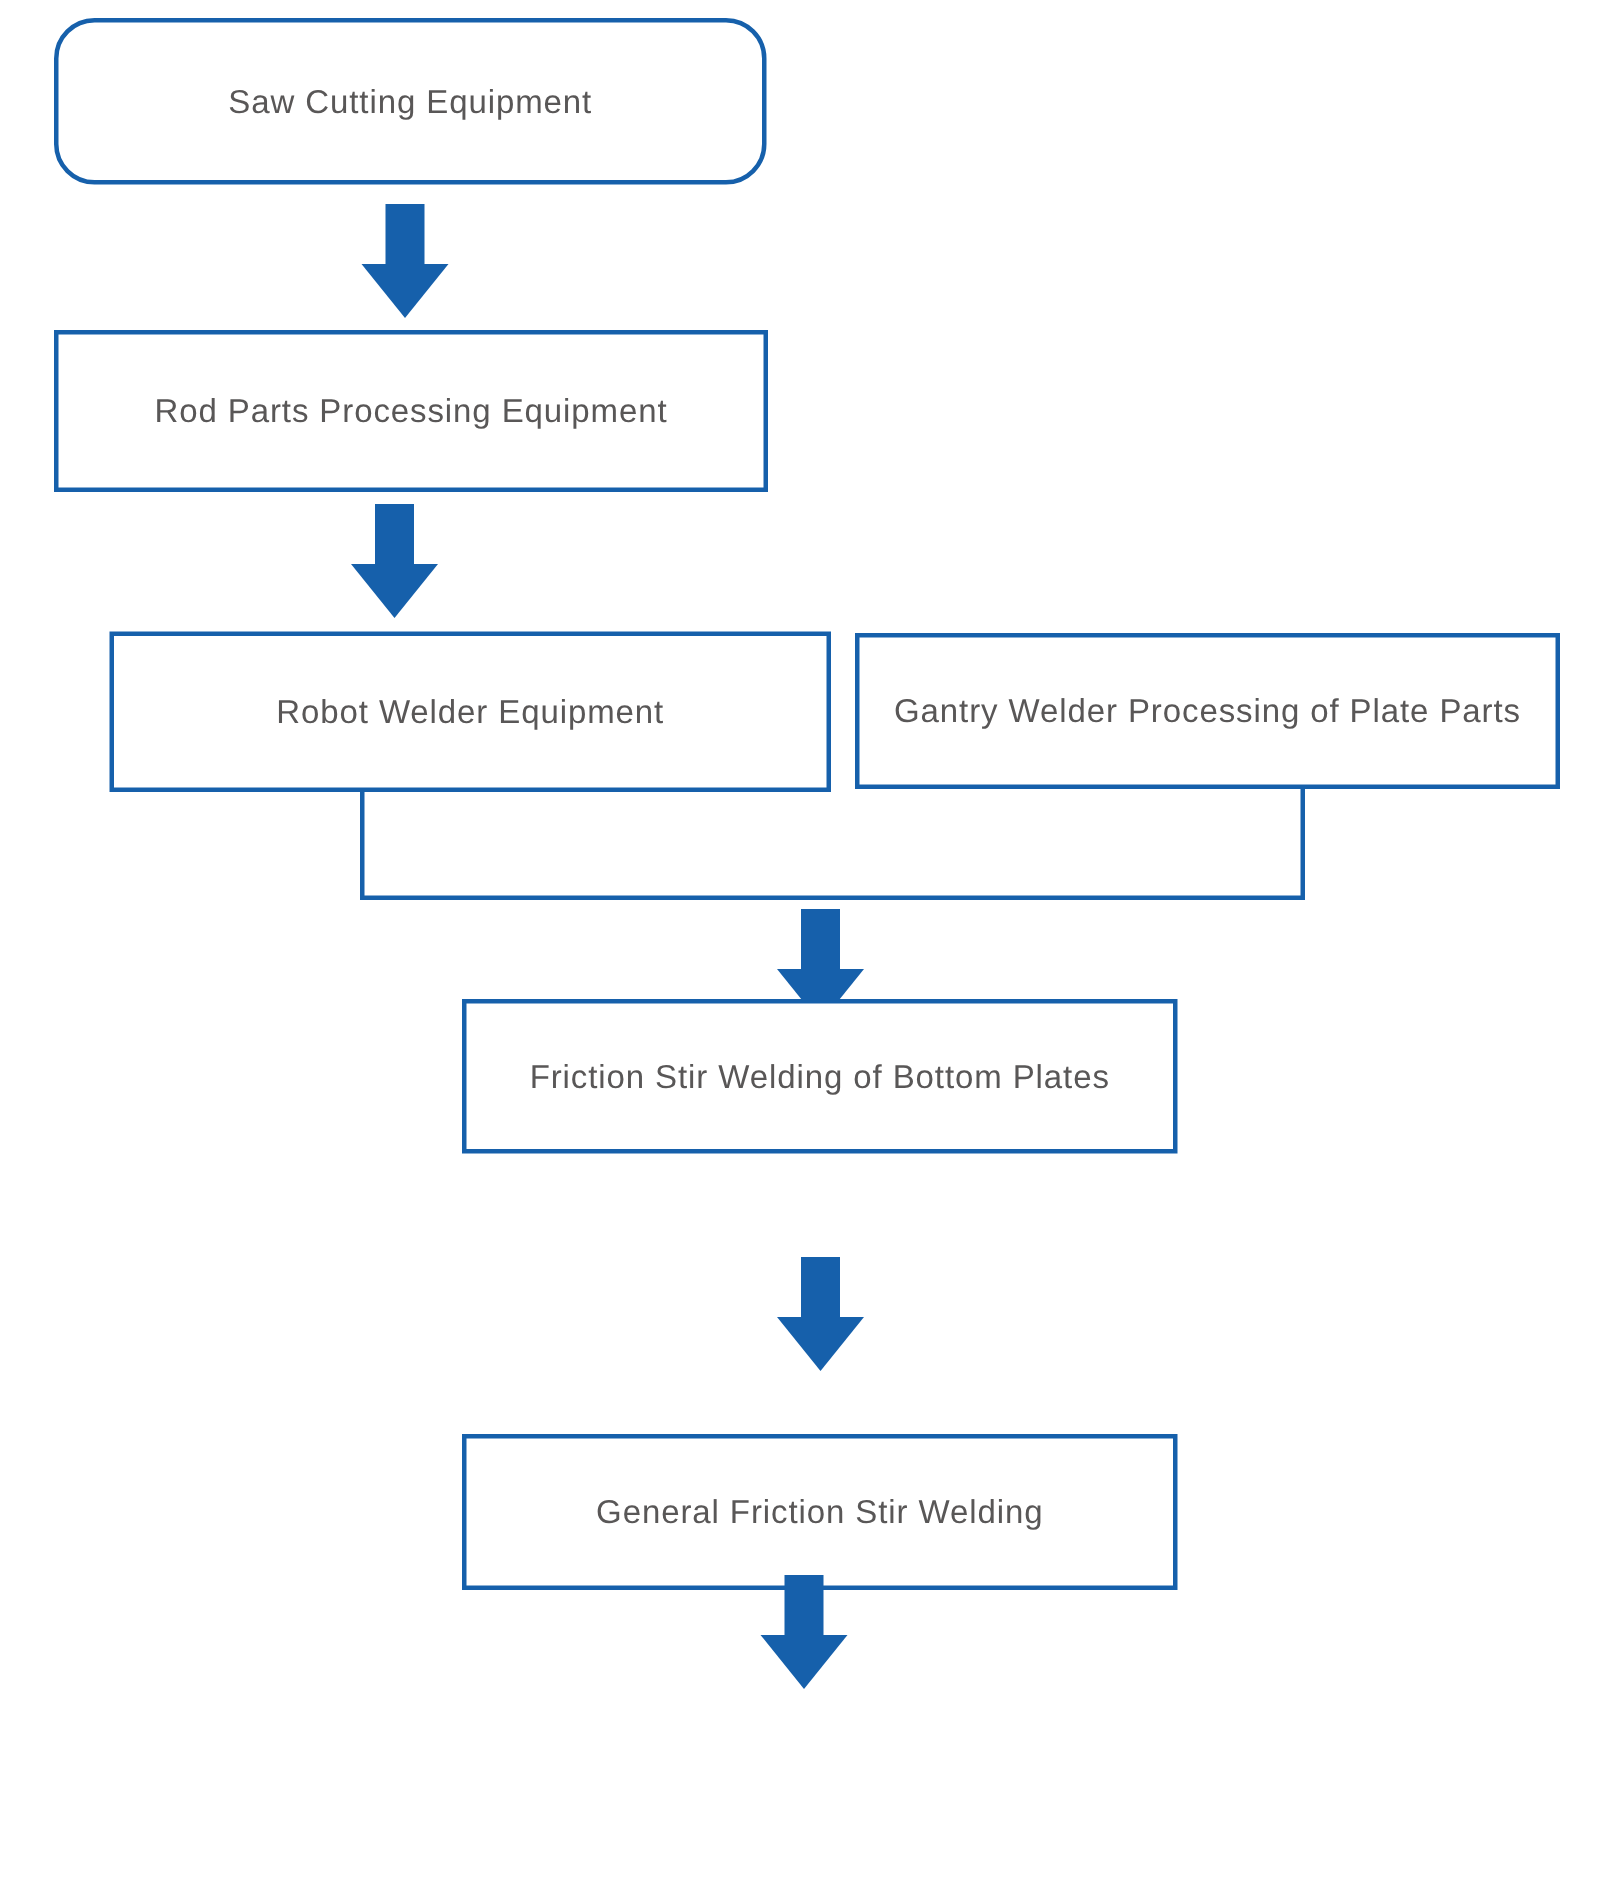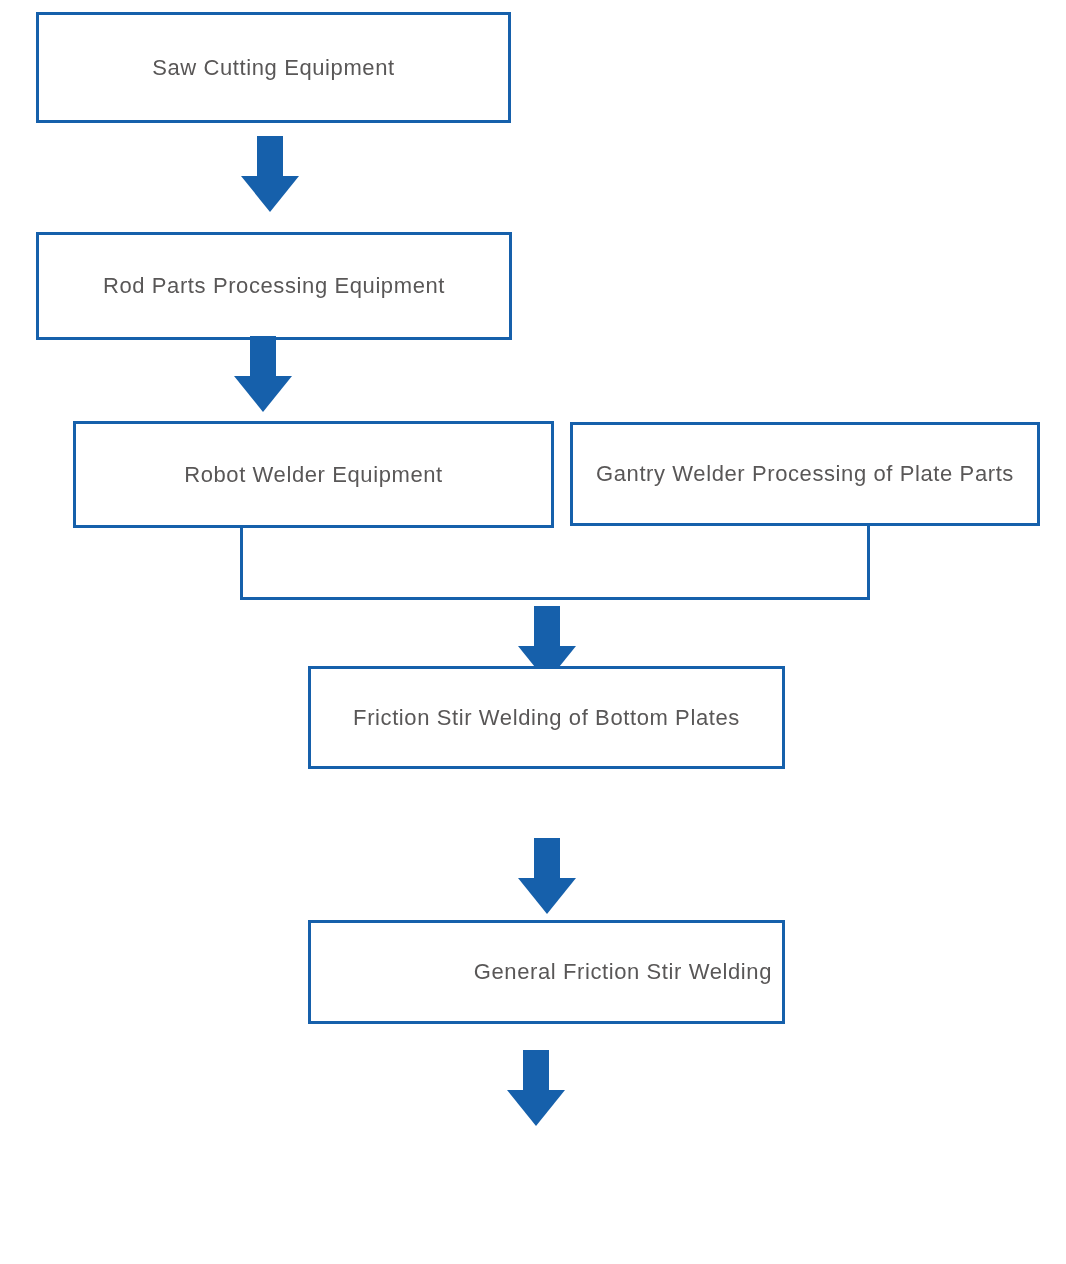--- a/index.html
+++ b/index.html
@@ -56,26 +56,26 @@
     border-left: 29px solid transparent;
     border-right: 29px solid transparent;
     border-top: 36px solid var(--arrow-fill);
   }
   .connector {
     position: absolute;
     background: var(--connector);
   }
 
   
-  #n-saw      { left: 36px;  top: 12px;   width: 475px; height: 111px; }
-  #n-rod      { left: 36px;  top: 232px;  width: 476px; height: 108px; }
+  #n-saw      { left: 36px;  top: 12px;   width: 475px; height: 111px; border-radius: 27px; }
+  #n-rod      { left: 36px;  top: 220px;  width: 476px; height: 108px; }
   #n-robot    { left: 33px;  top: 421px;  width: 481px; height: 107px; margin-left: 40px; }
   #n-gantry   { left: 570px; top: 422px;  width: 470px; height: 104px; }
   #n-friction { left: 308px; top: 666px;  width: 477px; height: 103px; }
-  #n-gfsw     { left: 308px; top: 920px;  width: 477px; height: 104px; justify-content: flex-end; }
+  #n-gfsw     { left: 308px; top: 956px;  width: 477px; height: 104px; }
   #n-gpe      { left: 311px; top: 1142px; width: 477px; height: 108px; }
 
   
   #a1 { left: 241px; top: 136px; }
   #a2 { left: 234px; top: 336px; }
   #a3 { left: 518px; top: 606px; }
   #a4 { left: 518px; top: 838px; }
   #a5 { left: 507px; top: 1050px; }
 
   

